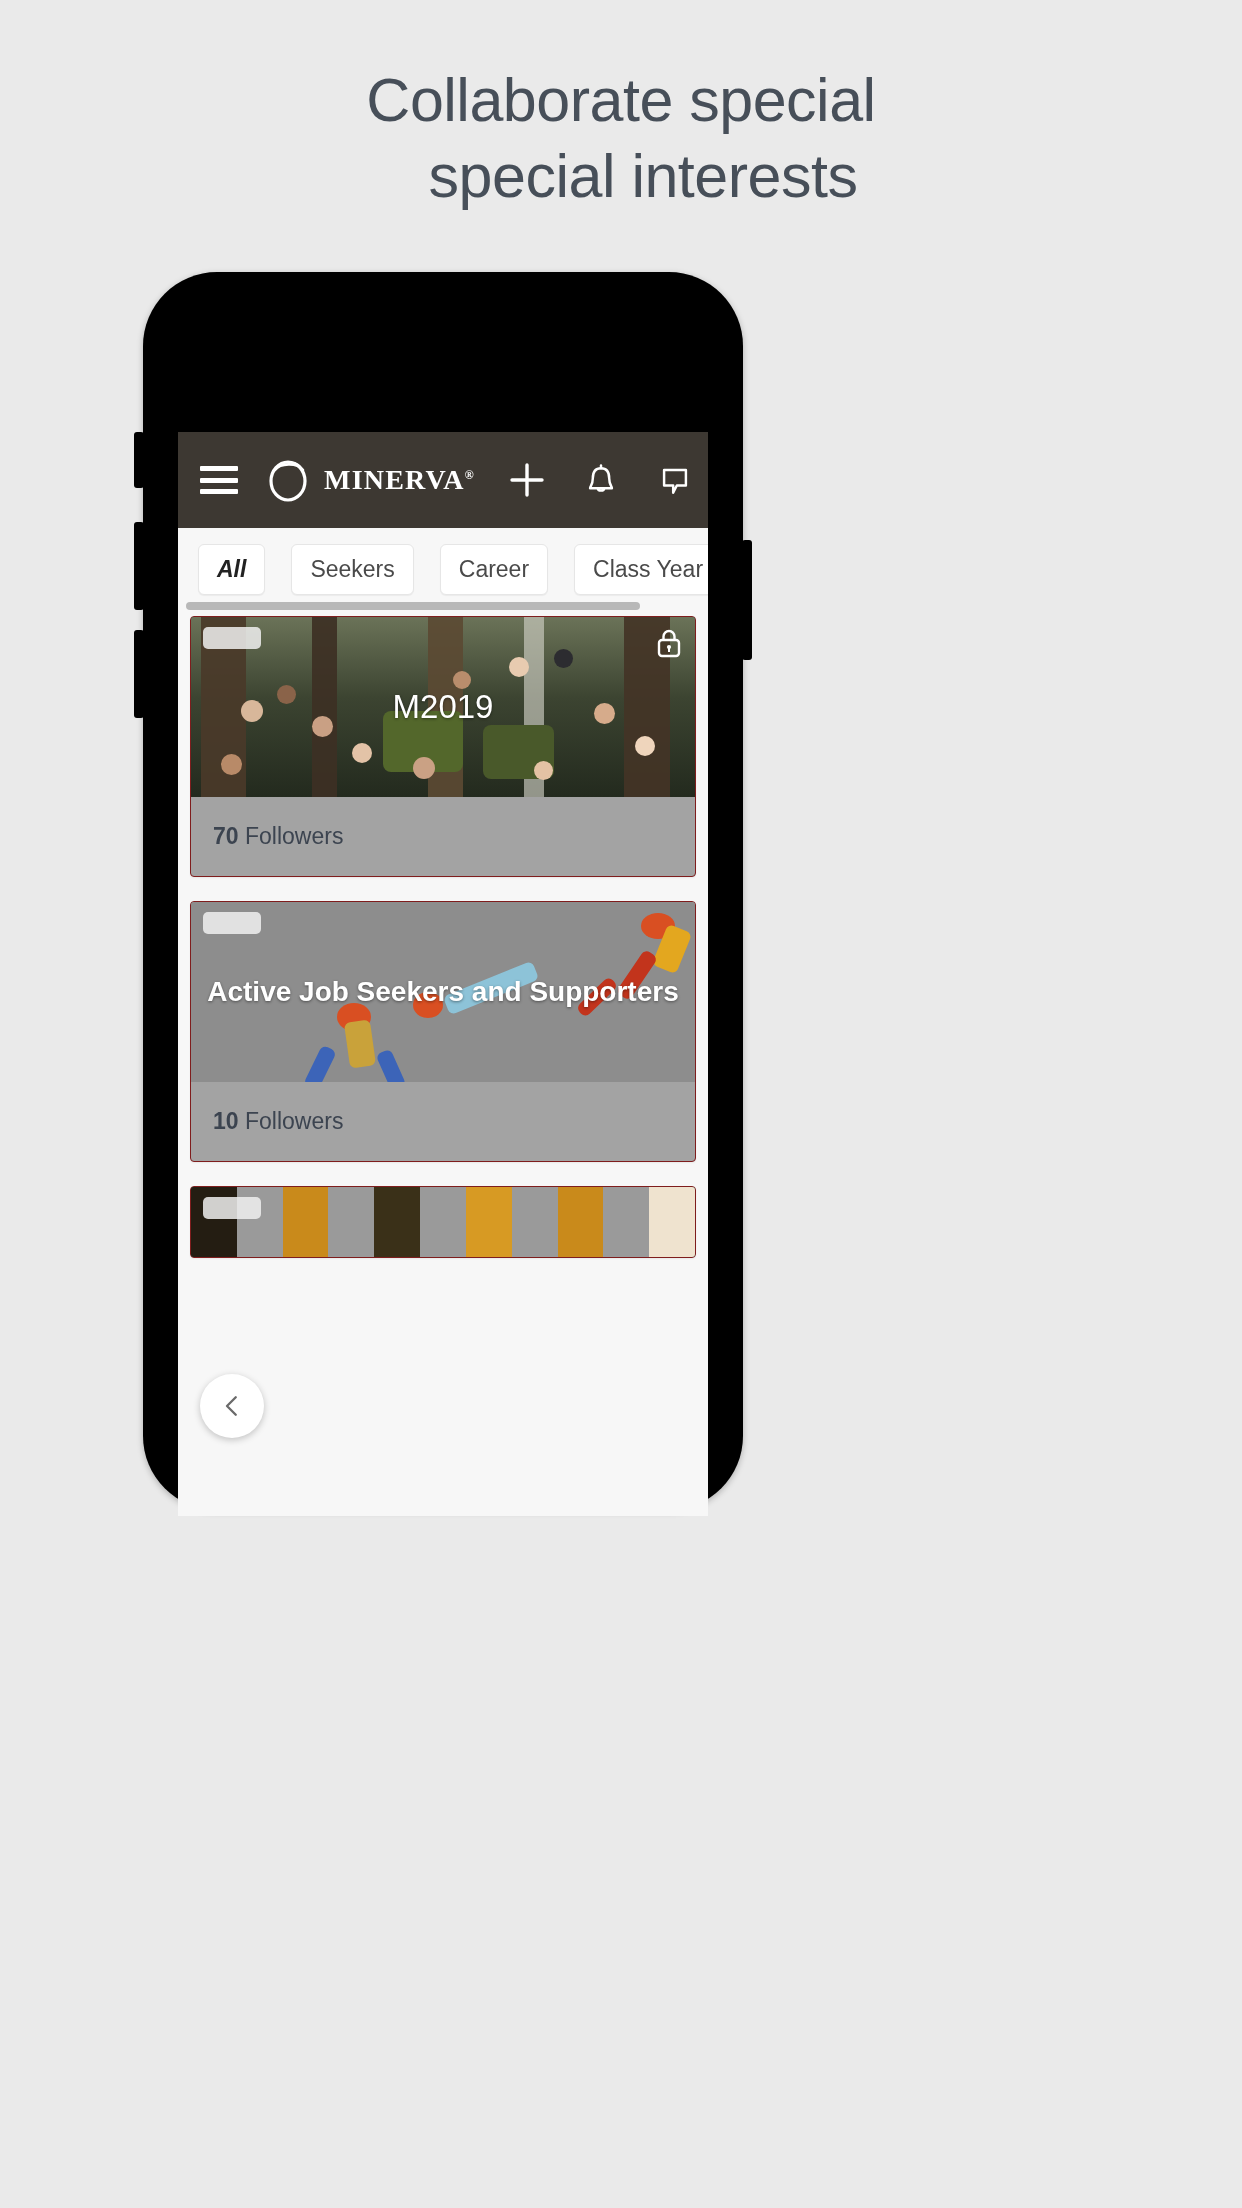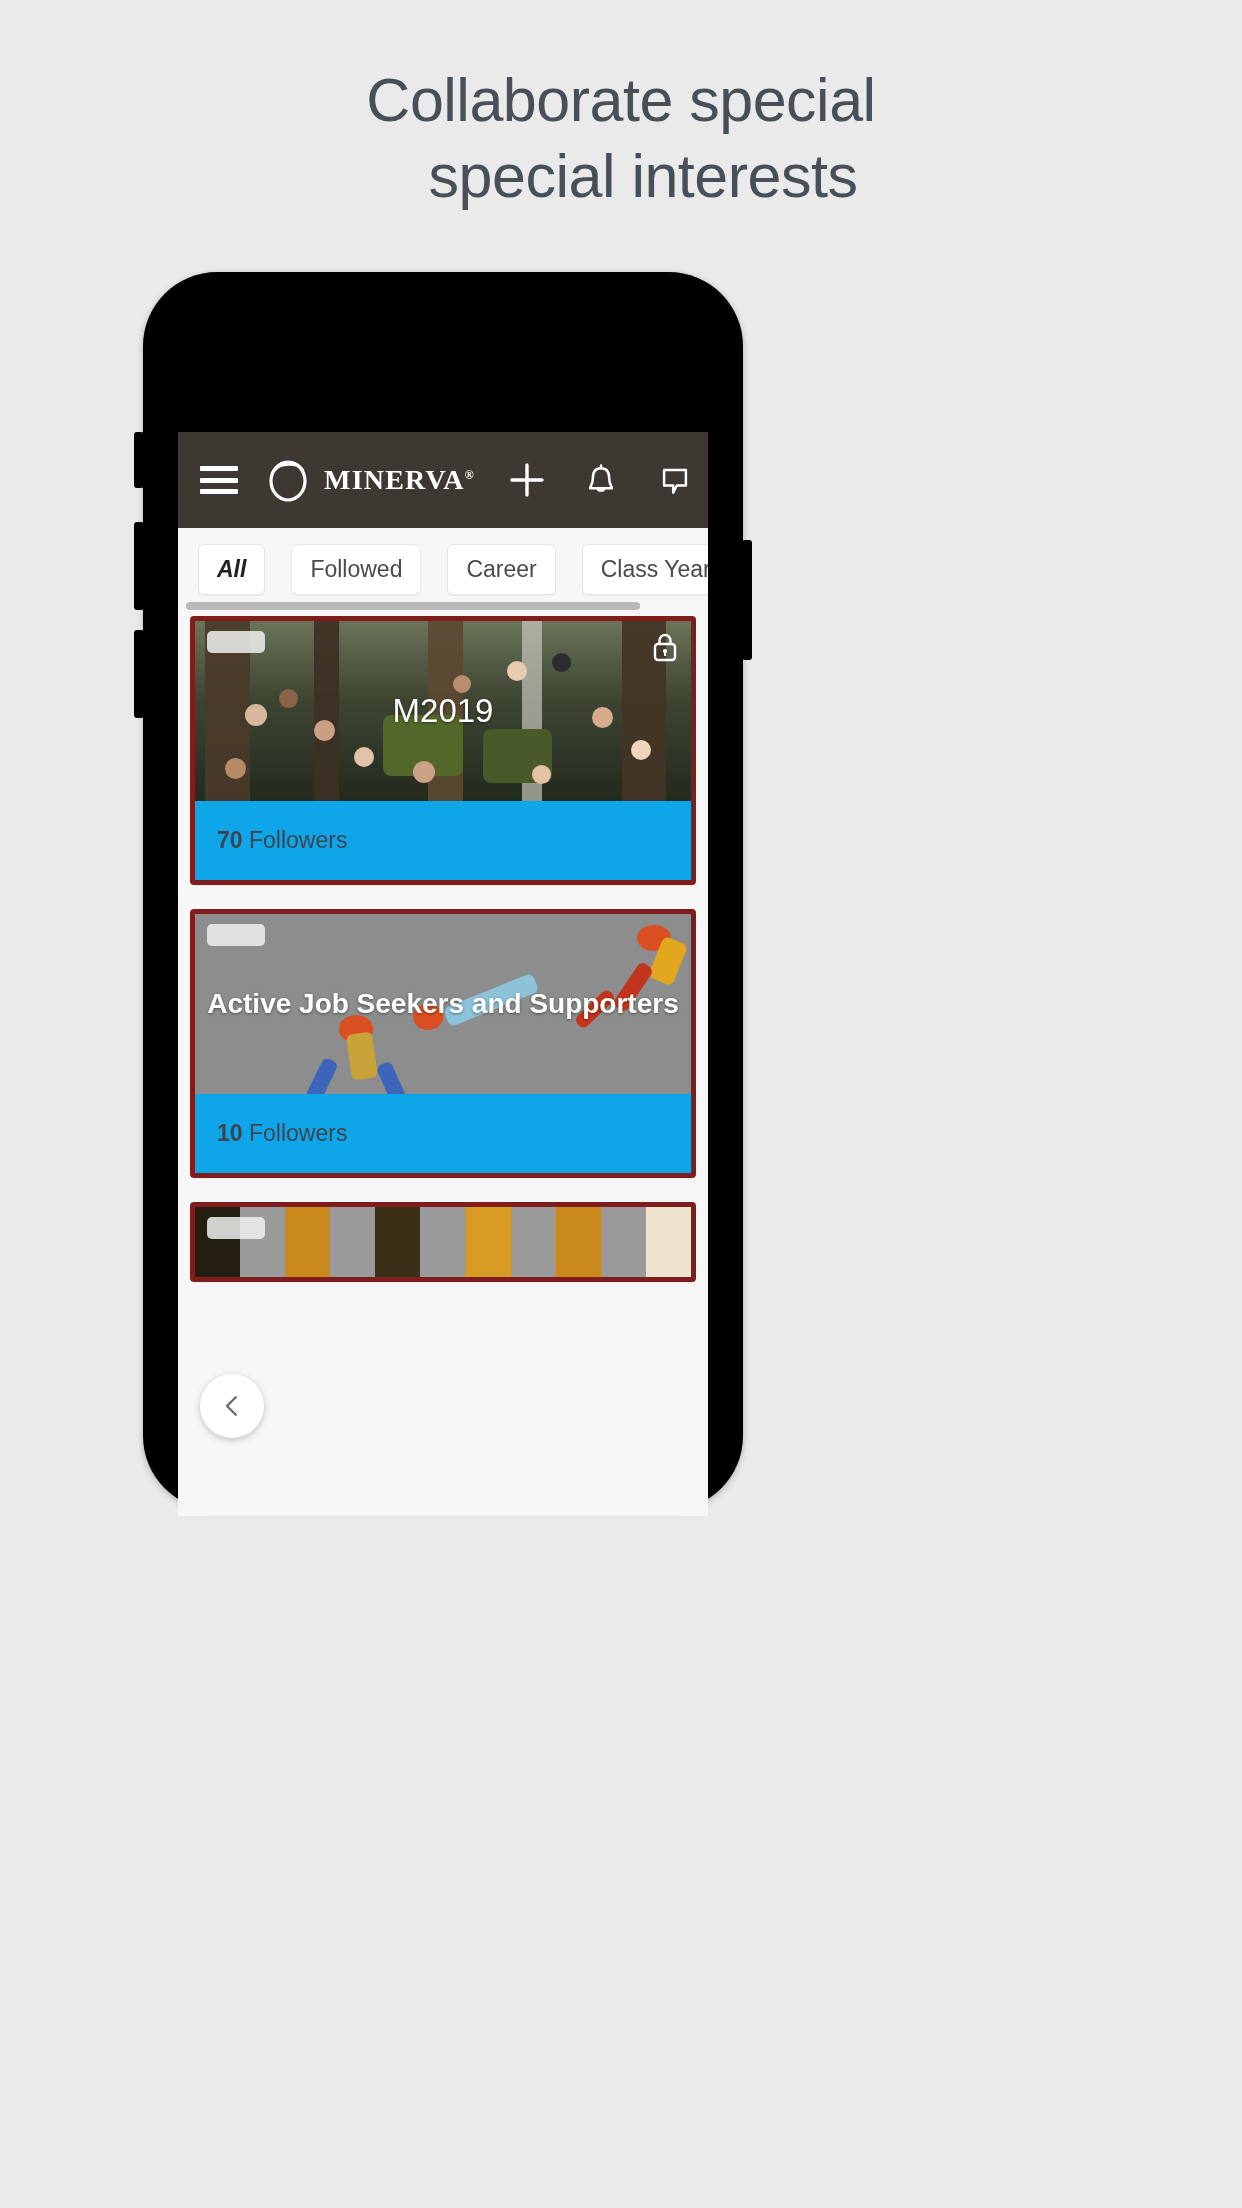--- a/index.html
+++ b/index.html
@@ -105,22 +105,22 @@
     left:8px; bottom:6px;
     height:8px; width:454px;
     background:#b8b8b8;
     border-radius:4px;
     cursor:pointer;
   }
 
   
   .feed { padding:0 12px; }
   .card {
-    background:#0ea5e9;
-    border:5px solid #7f1d1d;
+    background:#a3a3a3;
+    border:1px solid #7f1d1d;
     border-radius:4px;
     margin-bottom:24px;
     overflow:hidden;
     box-shadow:0 1px 2px rgba(0,0,0,.06);
   }
   .card-media {
     position:relative;
     height:180px;
     overflow:hidden;
     display:flex;
@@ -241,21 +241,21 @@
         <svg viewBox="0 0 44 44" width="40" height="40">
           <path d="M10 11 H34 V28 H24 L20 36 L20 28 H10 Z" fill="none" stroke="#ffffff" stroke-width="2.7" stroke-linejoin="round"></path>
         </svg>
       </div>
 
     </div>
 
     <div class="filters">
       <div class="chips">
         <div class="chip active">All</div>
-        <div class="chip">Followed</div>
+        <div class="chip">Seekers</div>
         <div class="chip">Career</div>
         <div class="chip">Class Year</div>
       </div>
       <div class="scrollbar"></div>
     </div>
 
     <div class="feed">
 
       <div class="card">
         <div class="card-media m2019">

